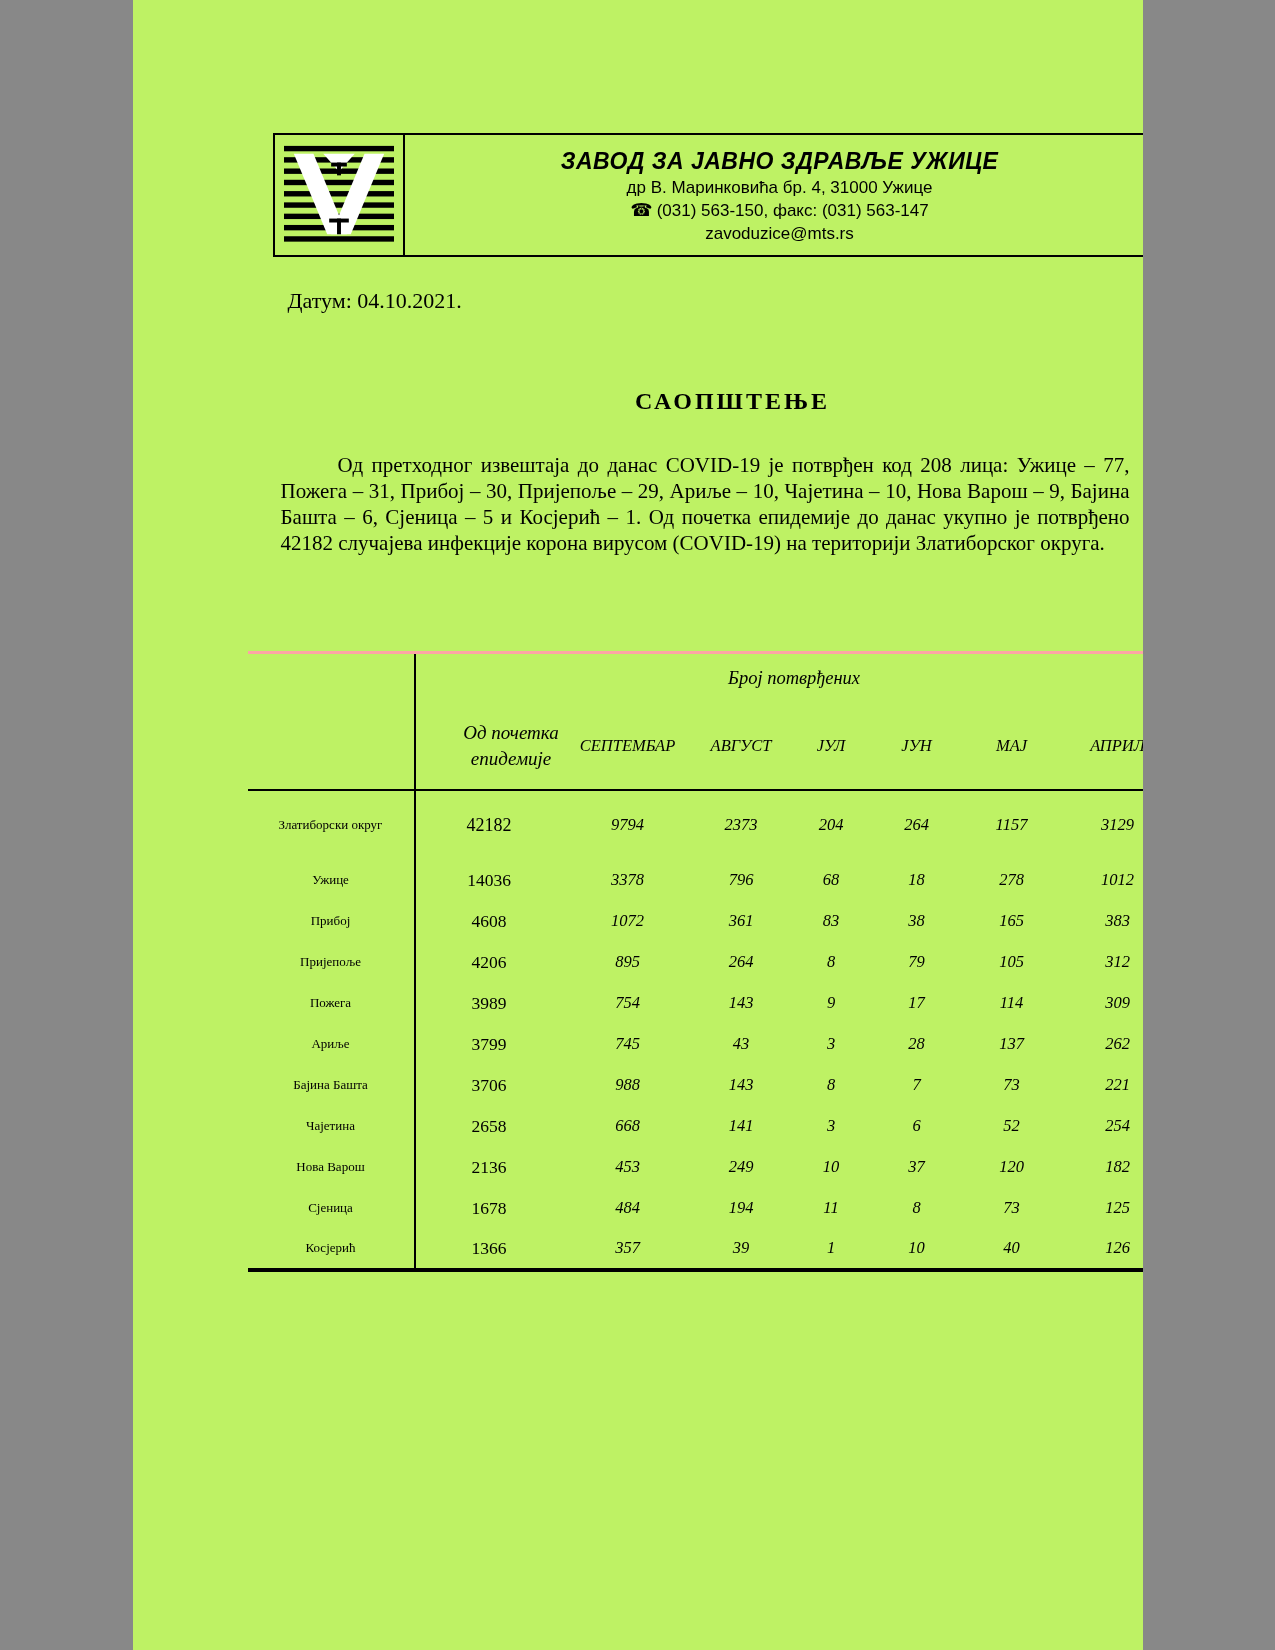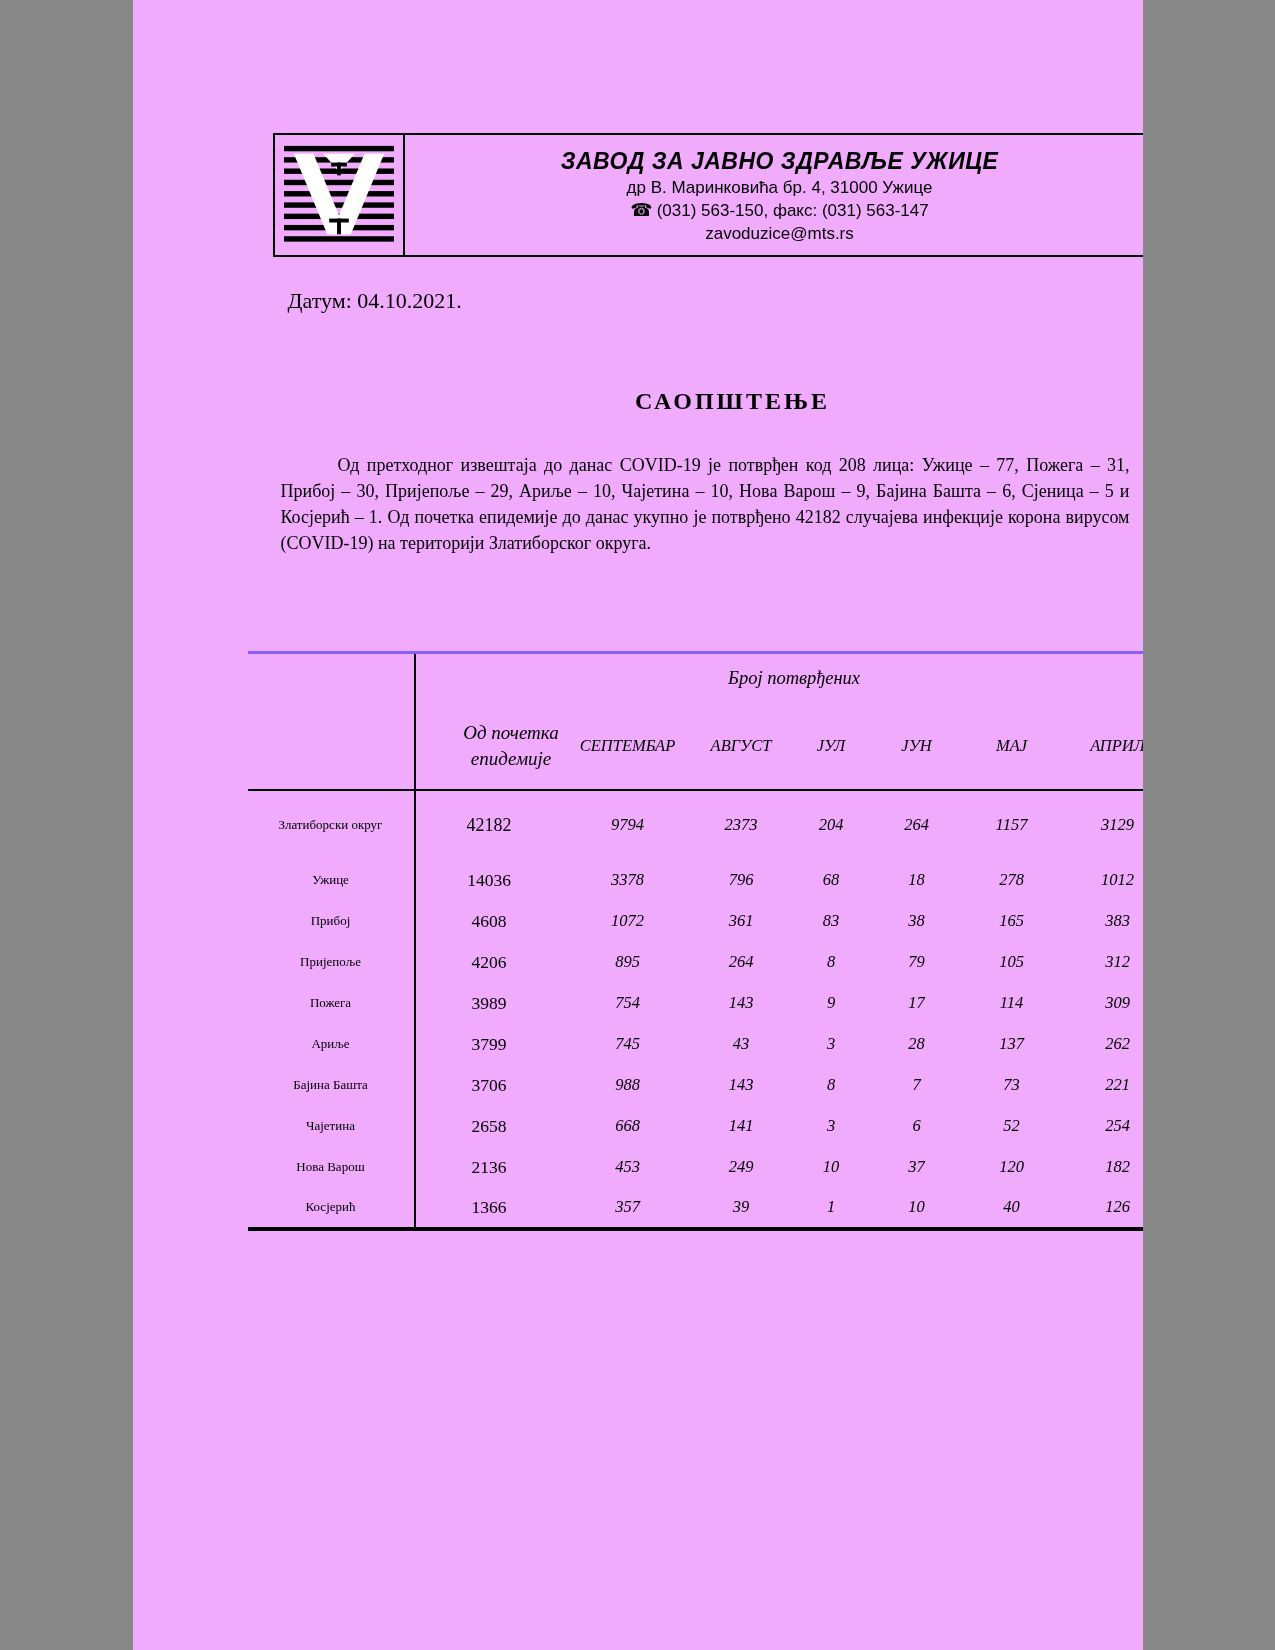--- a/index.html
+++ b/index.html
@@ -3,21 +3,21 @@
 <meta charset="utf-8">
 <style>
   * { margin: 0; padding: 0; box-sizing: border-box; }
   html, body { background: #888; }
   body { font-family: "Liberation Serif", serif; }
 
   .page {
     position: relative;
     width: 1010px;
     height: 1650px;
-    background: #f0abfc;
+    background: #bef264;
     color: #000000;
     margin: 0 auto;
     overflow: hidden;
   }
 
   
   .letterhead {
     position: absolute;
     left: 140px; top: 133px;
     width: 884px; height: 124px;
@@ -63,35 +63,35 @@
     transform: translateX(-50%);
     font-size: 24px;
     font-weight: bold;
     letter-spacing: 3px;
     white-space: nowrap;
   }
   .body-par {
     position: absolute;
     left: 148px; top: 452px;
     width: 849px;
-    font-size: 18px;
+    font-size: 21px;
     line-height: 26px;
     text-align: justify;
     text-indent: 57px;
   }
 
   
   table.stats {
     position: absolute;
     left: 115px; top: 651px;
     width: 925px;
     border-collapse: collapse;
     table-layout: fixed;
   }
-  table.stats { border-top: 3px solid #8b5cf6; border-bottom: 4px solid #000; }
+  table.stats { border-top: 3px solid #fca5a5; border-bottom: 4px solid #000; }
   table.stats th, table.stats td {
     font-weight: normal;
     text-align: center;
     vertical-align: middle;
     padding: 0;
   }
   .v-divider { border-right: 2px solid #000; }
   thead tr.cols-row th { border-bottom: 2px solid #000; }
   thead tr.span-row { height: 50px; }
   thead tr.cols-row { height: 87px; }
@@ -277,20 +277,30 @@
           <td class="place-cell v-divider">Нова Варош</td>
           <td class="total-col">2136</td>
           <td class="month-col">453</td>
           <td class="month-col">249</td>
           <td class="month-col">10</td>
           <td class="month-col">37</td>
           <td class="month-col">120</td>
           <td class="month-col">182</td>
         </tr>
         <tr>
+          <td class="place-cell v-divider">Сјеница</td>
+          <td class="total-col">1678</td>
+          <td class="month-col">484</td>
+          <td class="month-col">194</td>
+          <td class="month-col">11</td>
+          <td class="month-col">8</td>
+          <td class="month-col">73</td>
+          <td class="month-col">125</td>
+        </tr>
+        <tr>
           <td class="place-cell v-divider">Косјерић</td>
           <td class="total-col">1366</td>
           <td class="month-col">357</td>
           <td class="month-col">39</td>
           <td class="month-col">1</td>
           <td class="month-col">10</td>
           <td class="month-col">40</td>
           <td class="month-col">126</td>
         </tr>
       </tbody>

